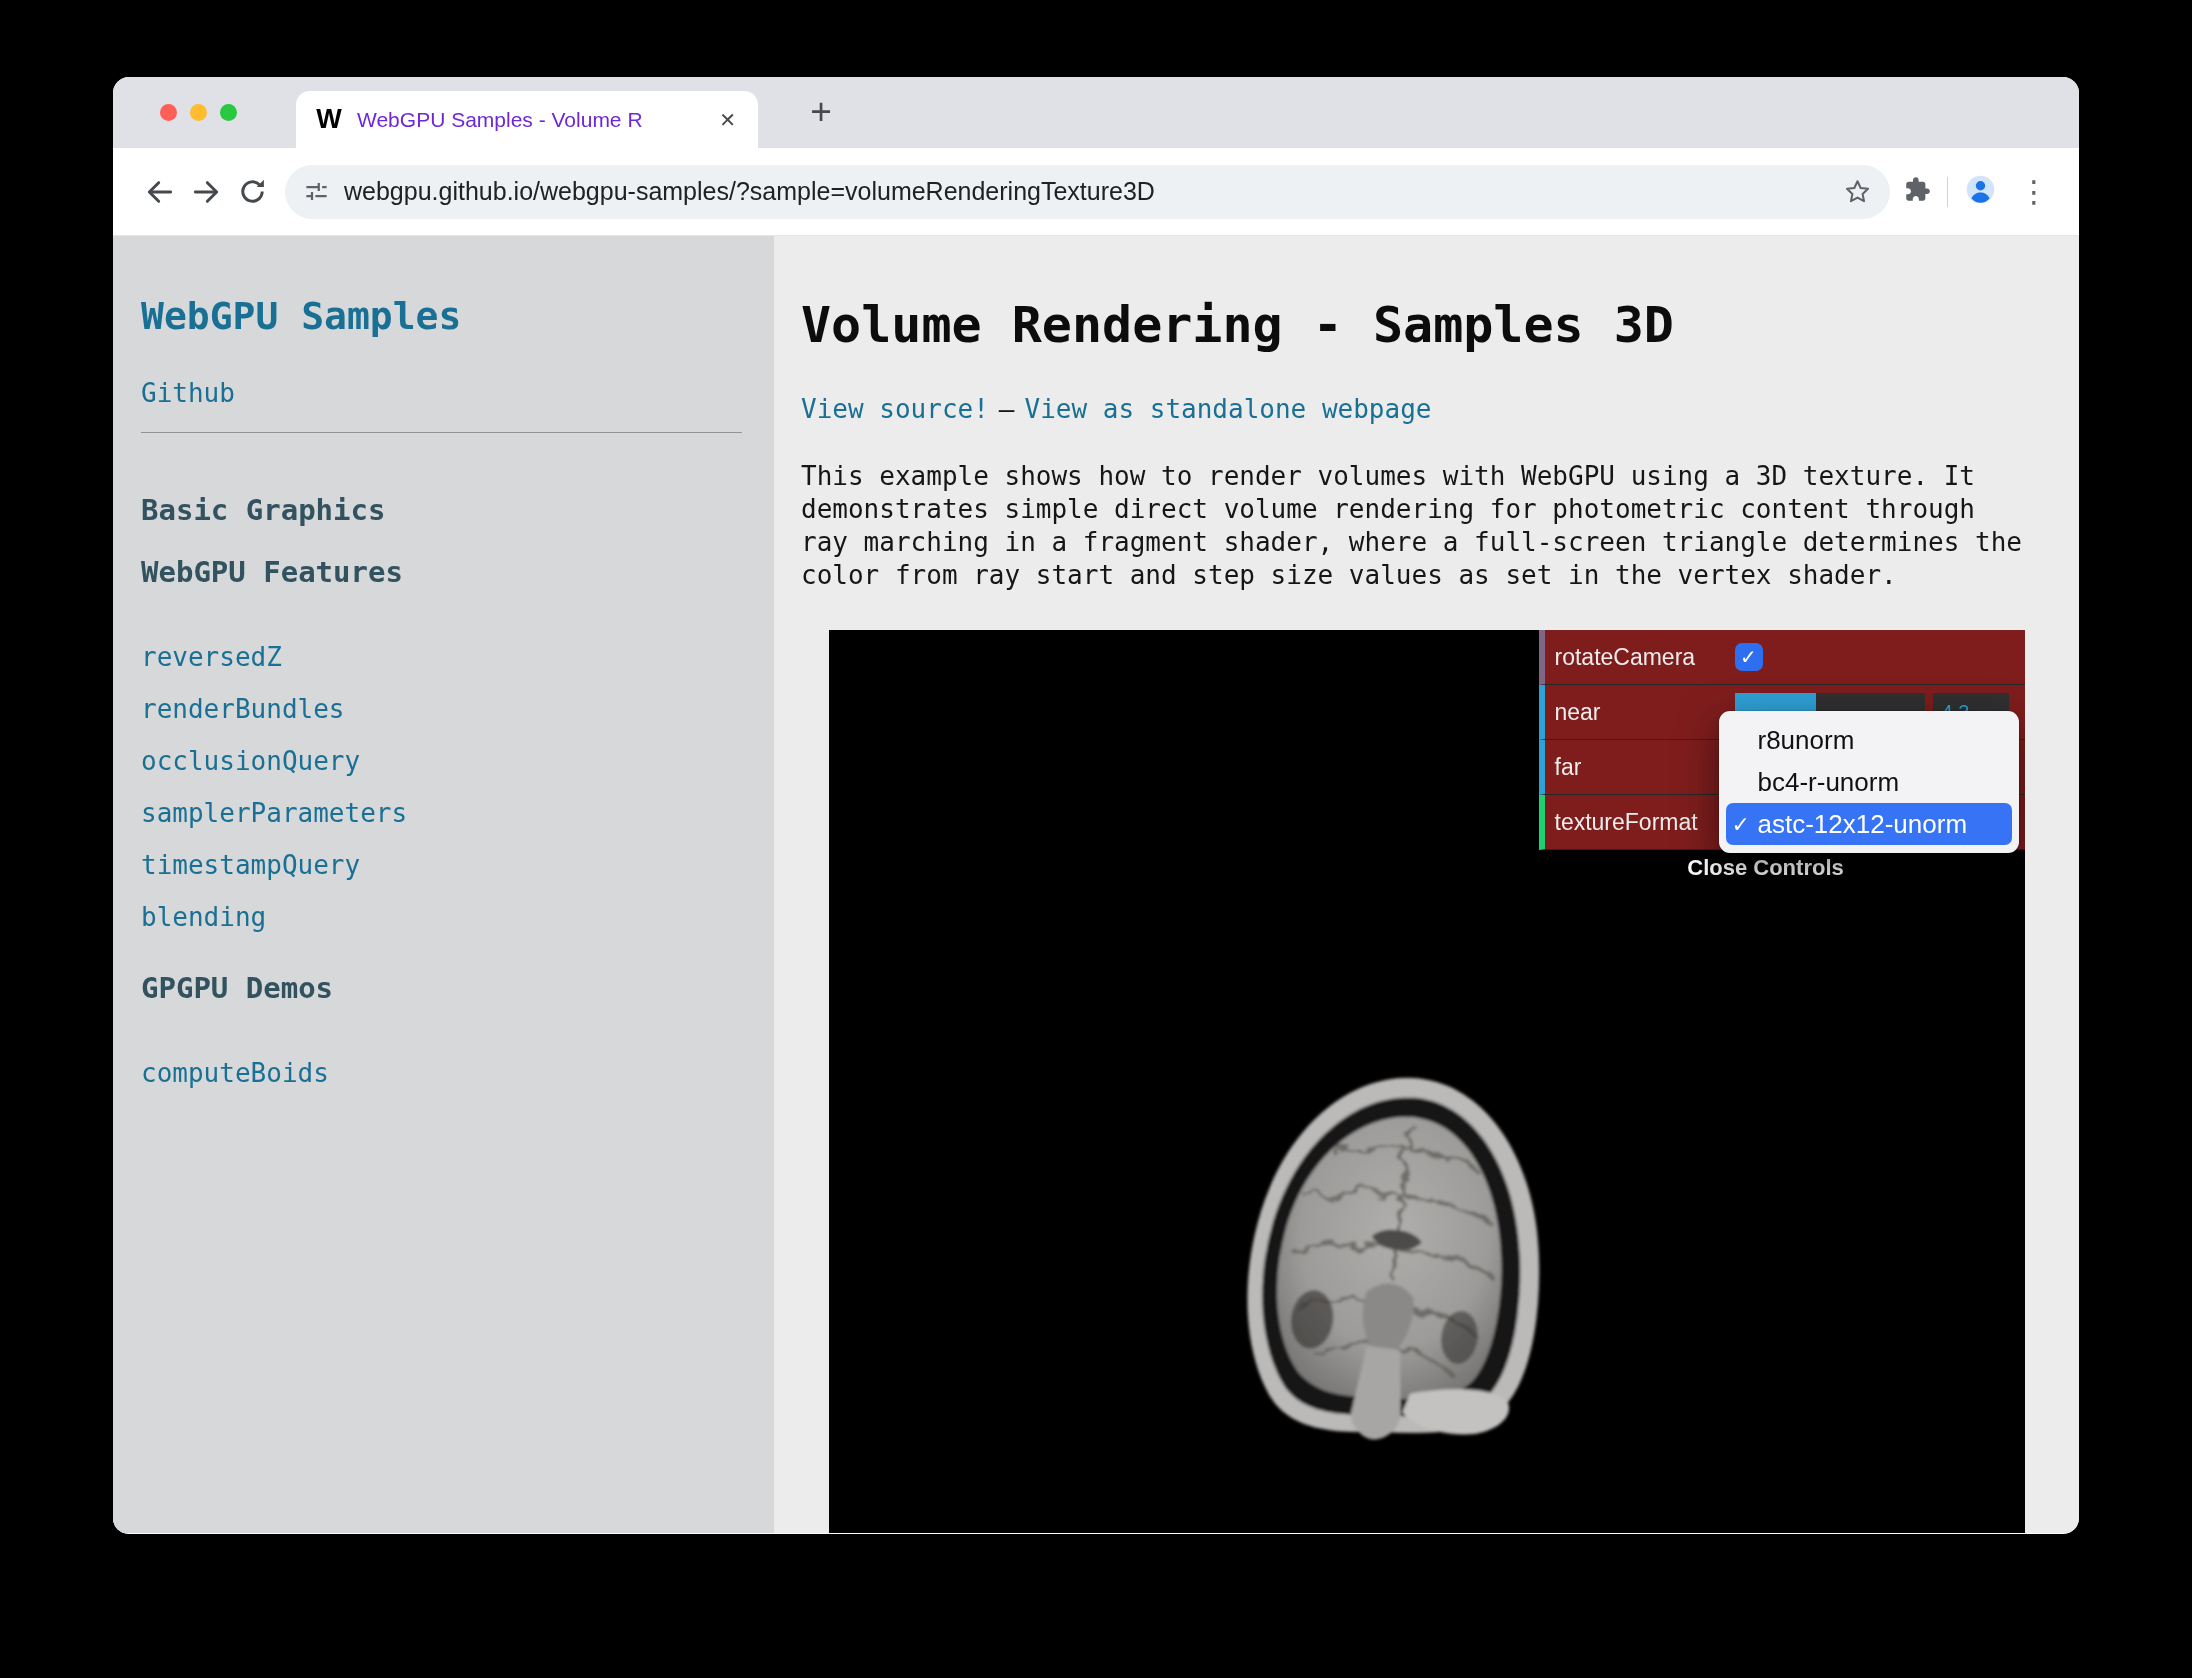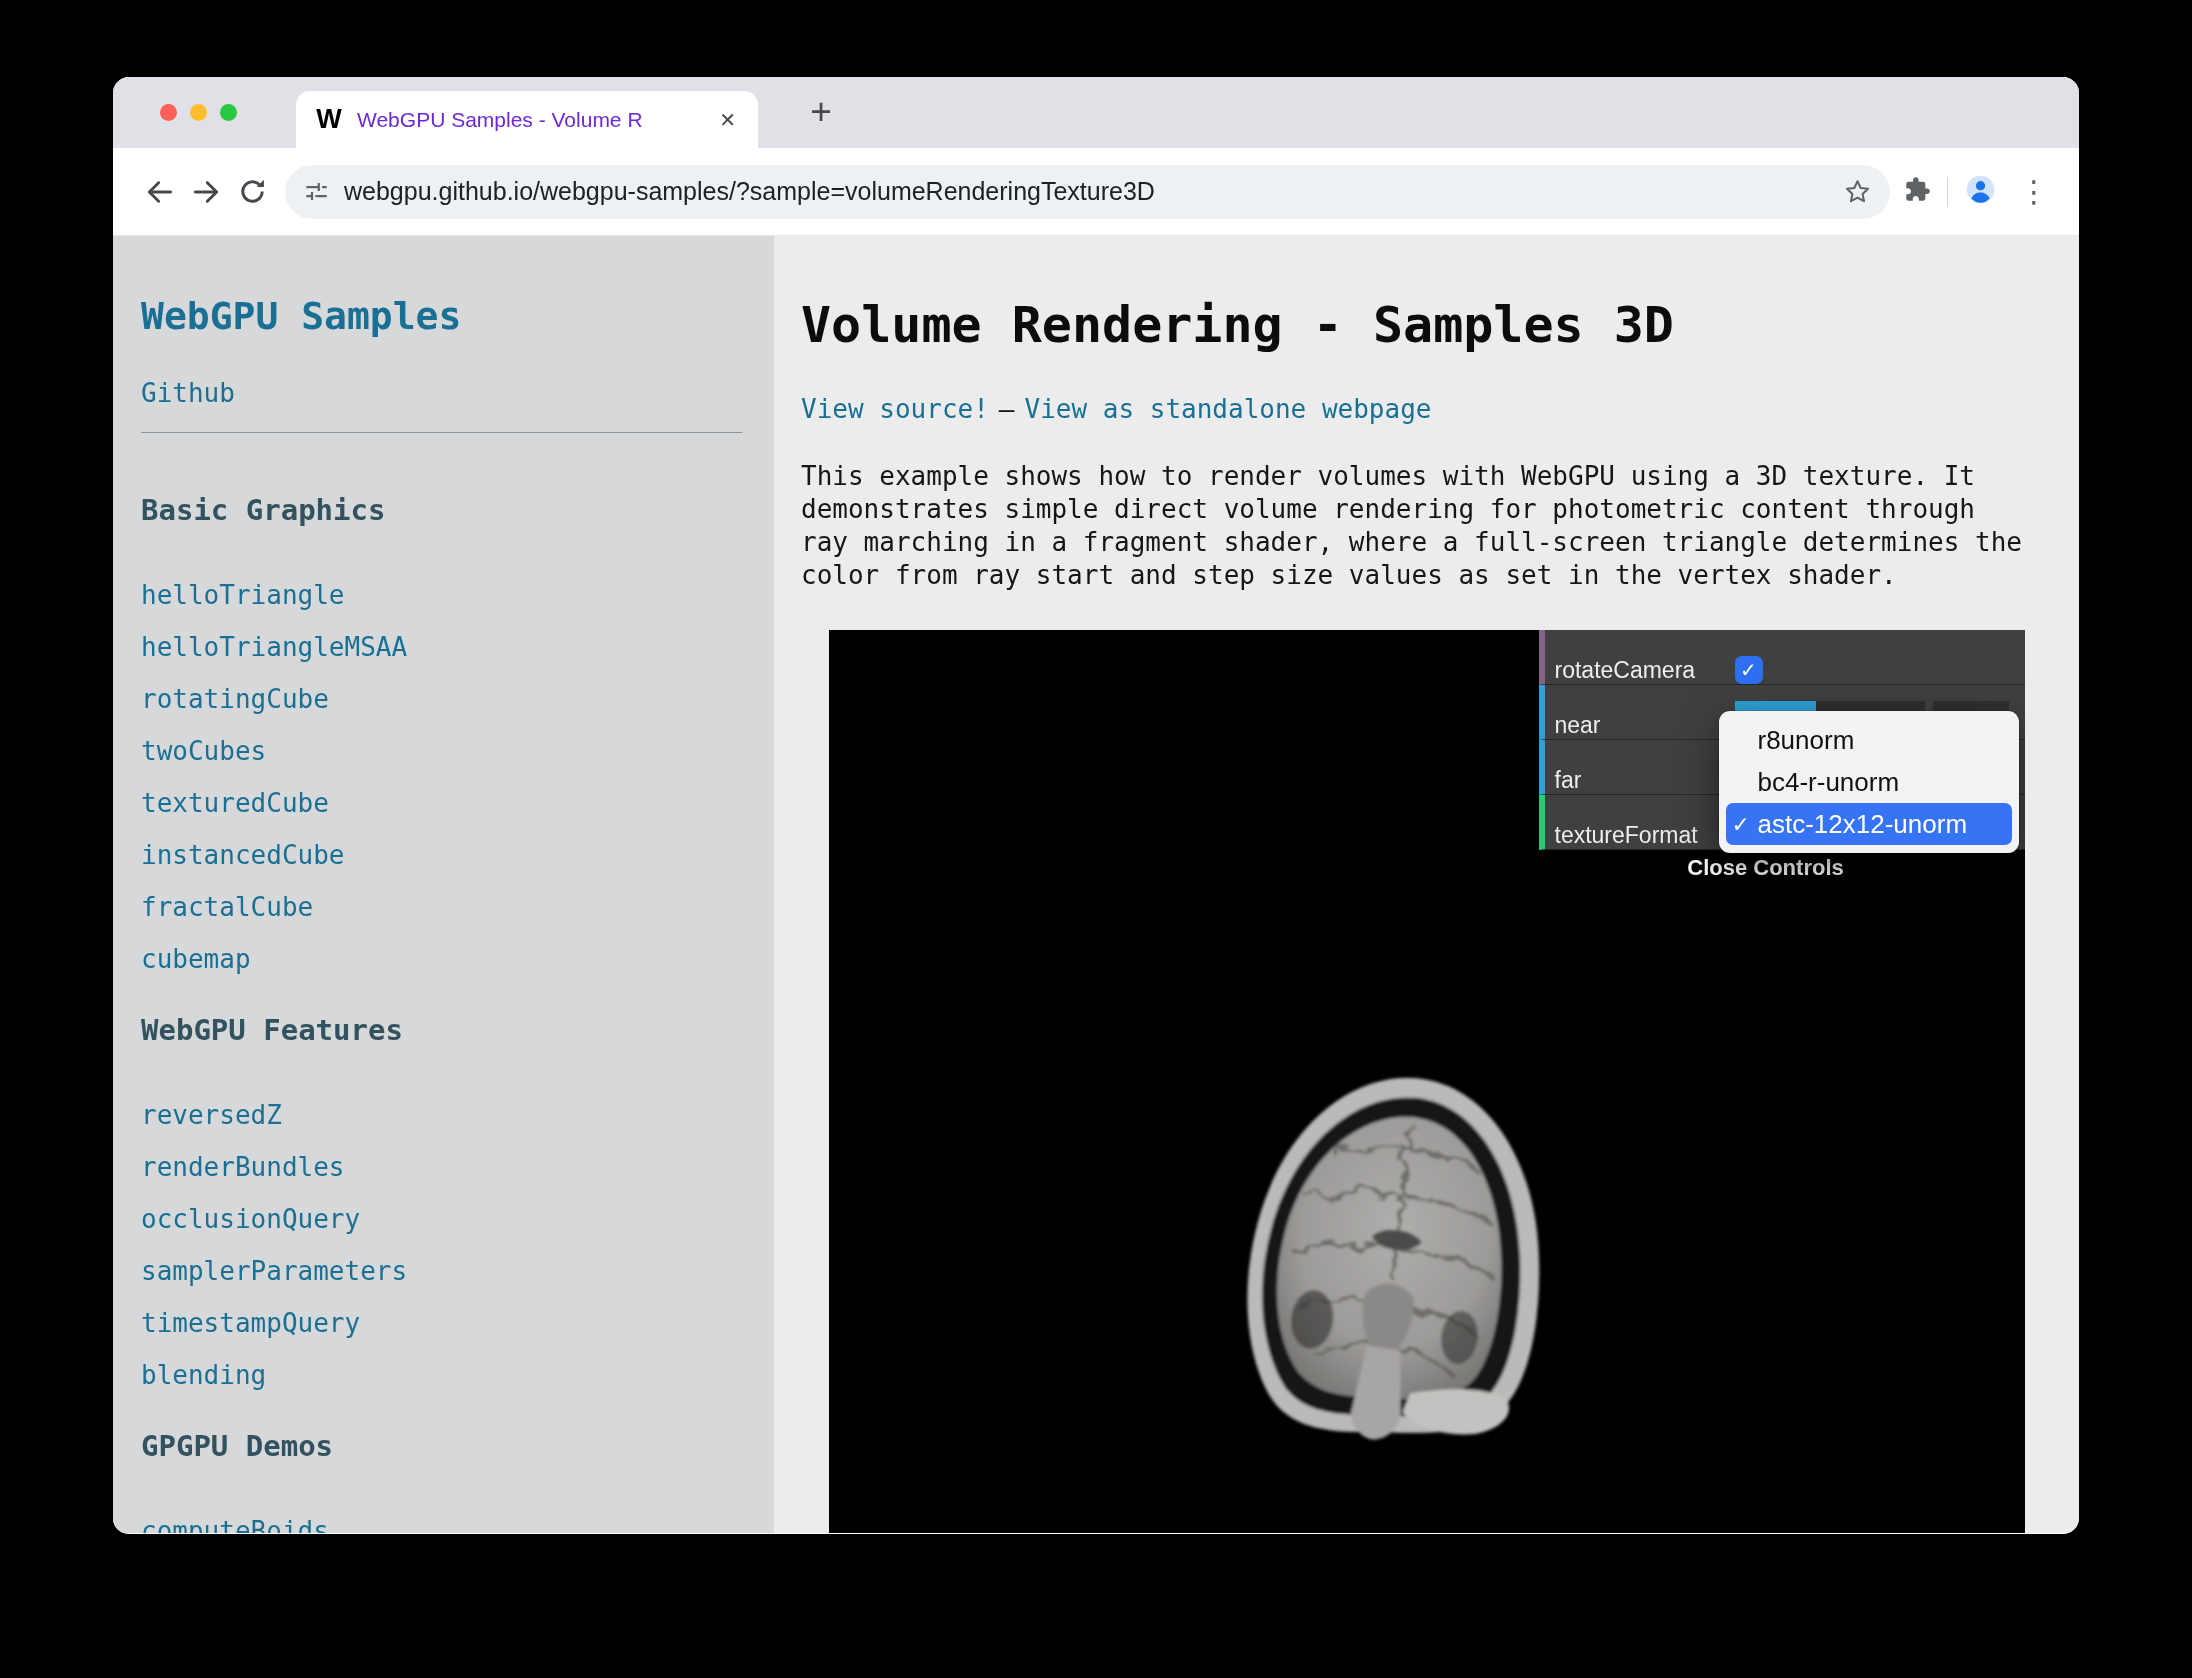--- a/index.html
+++ b/index.html
@@ -53,21 +53,21 @@
   .links-row a { color:#1a7094; text-decoration:none; cursor:pointer; }
   .links-row .dash { margin:0 10px; }
   .desc { margin:36px 0 0 27px; width:1250px; font-size:26px; line-height:33px; color:#161616; white-space:pre-line; }
 
   
   .canvas { position:relative; margin:38px auto 0 auto; width:1196px; height:940px; background:#000; overflow:hidden; }
   .brain-wrap { position:absolute; left:361px; top:430px; }
 
   
   .gui { position:absolute; top:0; right:0; width:486px; font-family:"Liberation Sans",sans-serif; }
-  .gui-row { display:flex; align-items:flex-end; width:486px; height:55px; background:#404040;
+  .gui-row { display:flex; align-items:center; width:486px; height:55px; background:#7f1d1d;
              border-left:6px solid #888; border-bottom:1px solid #272727; }
   .gui-label { width:190px; padding-left:10px; font-size:23px; color:#ededed; }
   .gui-checkbox { width:28px; height:28px; border-radius:7px; background:#2e6ff2;
                   display:flex; align-items:center; justify-content:center; }
   .gui-checkbox .check { font-family:"DejaVu Sans",sans-serif; font-size:20px; font-weight:bold; color:#fff; line-height:1; }
   .gui-slider { position:relative; width:190px; height:38px; background:#303030; overflow:hidden; }
   .gui-slider-fill { position:absolute; left:0; top:0; height:100%; background:#2FA1D6; }
   .fill-43 { width:43%; } .fill-60 { width:60%; }
   .gui-value { width:76px; height:38px; margin-left:8px; background:#303030; color:#2FA1D6;
                font-size:20px; line-height:38px; padding-left:9px; overflow:hidden; }
@@ -152,30 +152,20 @@
   </div>
 
   <div class="page">
 
     <aside class="sidebar">
       <h1 class="sb-title">WebGPU Samples</h1>
       <a class="sb-github">Github</a>
       <hr class="sb-hr">
 
       <h2 class="sb-heading">Basic Graphics</h2>
-      <nav class="sb-list">
-        <a>helloTriangle</a>
-        <a>helloTriangleMSAA</a>
-        <a>rotatingCube</a>
-        <a>twoCubes</a>
-        <a>texturedCube</a>
-        <a>instancedCube</a>
-        <a>fractalCube</a>
-        <a>cubemap</a>
-      </nav>
 
       <h2 class="sb-heading follow">WebGPU Features</h2>
       <nav class="sb-list">
         <a>reversedZ</a>
         <a>renderBundles</a>
         <a>occlusionQuery</a>
         <a>samplerParameters</a>
         <a>timestampQuery</a>
         <a>blending</a>
       </nav>

